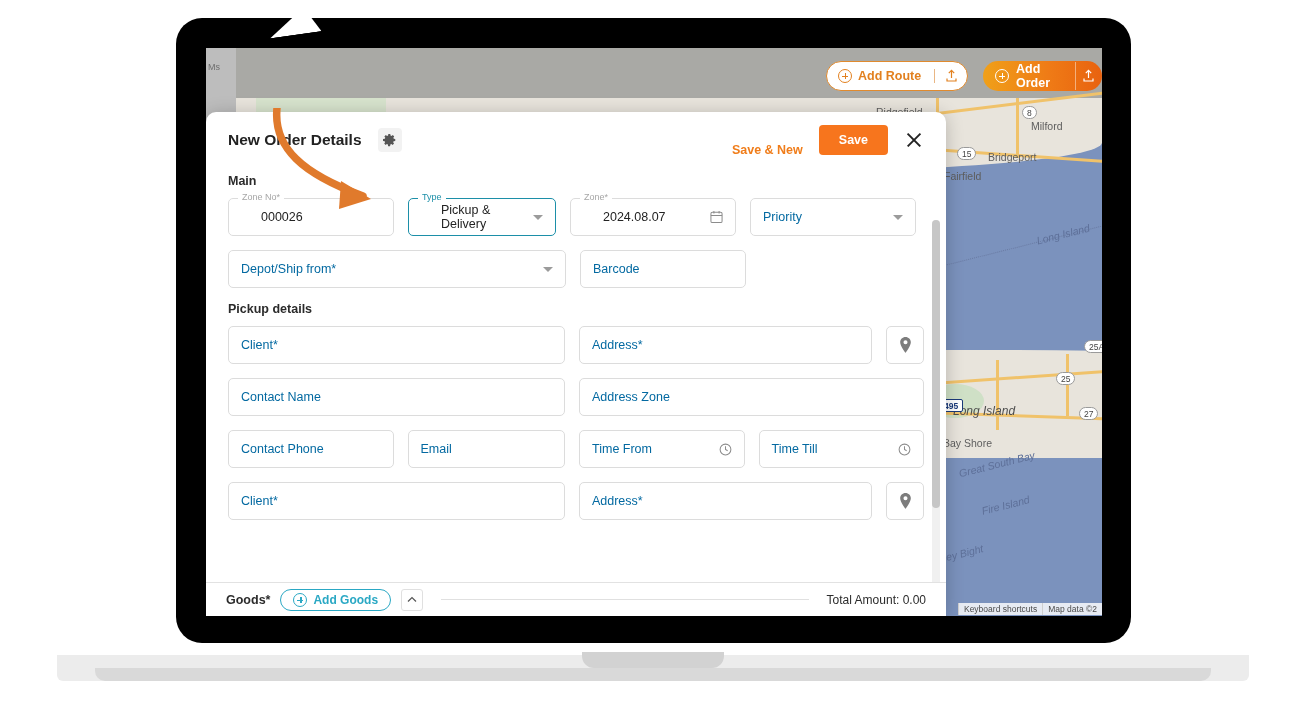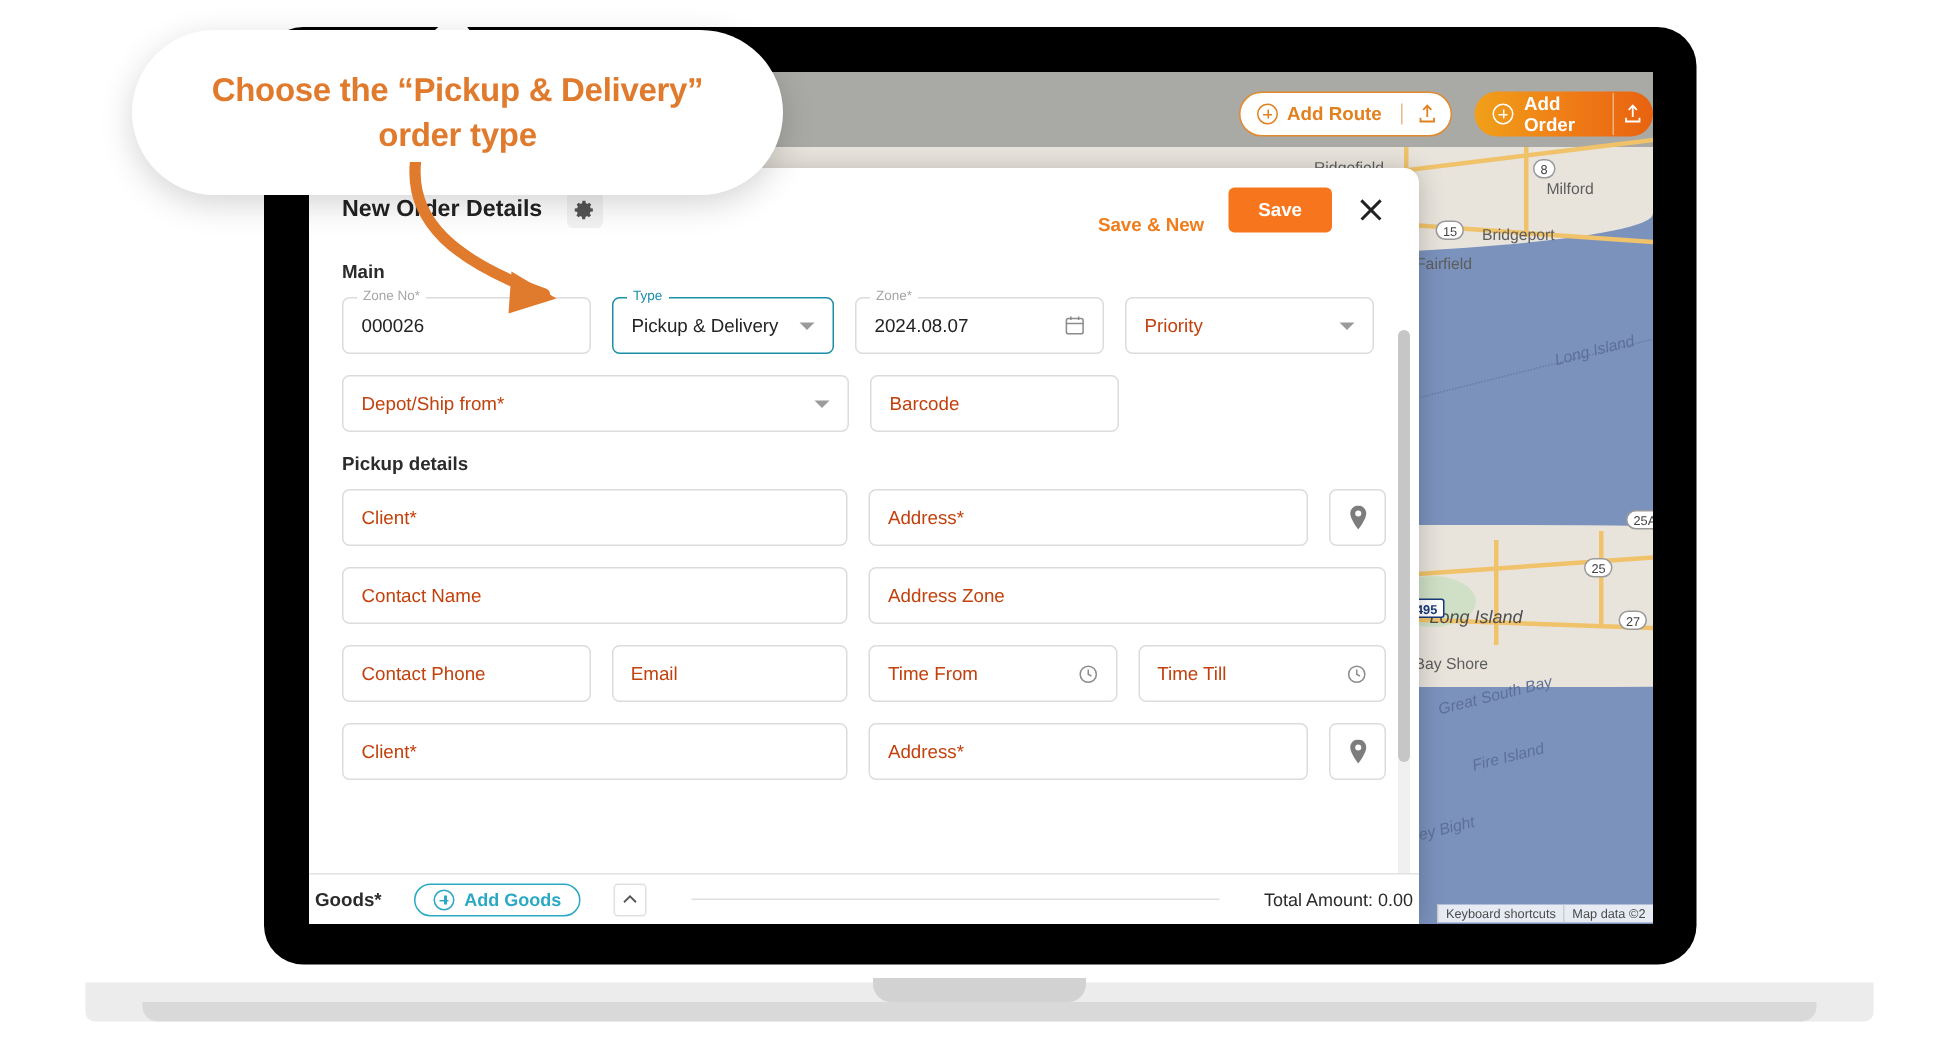--- a/index.html
+++ b/index.html
@@ -176,22 +176,22 @@
     font-size:12.5px; font-weight:bold; color:#2b2b2b;
     margin: 6px 0 10px 0;
   }
   .row { display:flex; gap:14px; margin-bottom:14px; }
 
   .field {
     position:relative; height:38px; border:1px solid #dcdcdc; border-radius:5px;
     background:#fff; display:flex; align-items:center; padding: 0 12px;
     font-size:12.5px;
   }
-  .field .val { color:#232323; }
-  .field .ph { color:#c2410c; }
+  .field .val { color:#232323;margin-left:20px; }
+  .field .ph { color:#0369a1; }
   .field-legend {
     position:absolute; top:-7px; left:9px; background:#fff; padding:0 4px;
     font-size:9px; color:#a6a6a6;
   }
   .field.focused {
     border:1.6px solid #1c8fa8;
   }
   .field.focused .field-legend { color:#1c8fa8; }
   .caret-down {
     margin-left:auto; width:0;height:0;
@@ -216,21 +216,21 @@
   }
   .sb-thumb {
     position:absolute; left:0; top:0; width:8px; height:288px;
     background:#c6c6c6; border-radius:4px; cursor:pointer;
   }
 
   
   .goods-bar {
     position:absolute; left:0; right:0; bottom:0; height:34px;
     border-top:1px solid #e2e2e2; background:#fff;
-    display:flex; align-items:center; padding: 0 4px; gap:22px;justify-content:flex-end;
+    display:flex; align-items:center; padding: 0 20px; gap:10px;justify-content:flex-end;
   }
   .goods-label { font-size:12.5px; font-weight:bold; color:#2b2b2b; }
   .add-goods {
     display:flex; align-items:center; gap:6px;
     border:1.4px solid #2aa8c4; border-radius:14px; padding:3px 12px;
     color:#2aa8c4; font-weight:bold; font-size:12px; cursor:pointer;
   }
   .chev-btn {
     width:22px; height:22px; border:1px solid #e0e0e0; border-radius:3px;
     display:flex; align-items:center; justify-content:center; cursor:pointer;
@@ -489,22 +489,18 @@
         <svg width="10" height="7" viewBox="0 0 10 7">
           <path d="M1 5.5 L5 1.5 L9 5.5" stroke="#555" stroke-width="1.2" fill="none"></path>
         </svg>
       </span>
       <span class="goods-rule"></span>
       <span class="total-amt">Total Amount: 0.00</span>
     </div>
   </div>
 
   <div class="callout-tail"></div>
-  <div class="callout">
-    <div class="callout-l1">Choose the  “Pickup &amp; Delivery”</div>
-    <div class="callout-l2">order type</div>
-  </div>
   <svg class="arrow-svg" width="180" height="112" viewBox="0 0 180 112">
     <path d="M22 0 C 18 40, 48 66, 108 88" stroke="#e07a2c" stroke-width="7.5" fill="none" stroke-linecap="round"></path>
     <path d="M86 73 L116 91 L84 101 Z" fill="#e07a2c"></path>
   </svg>
 
 </div>
 
 </body></html>

